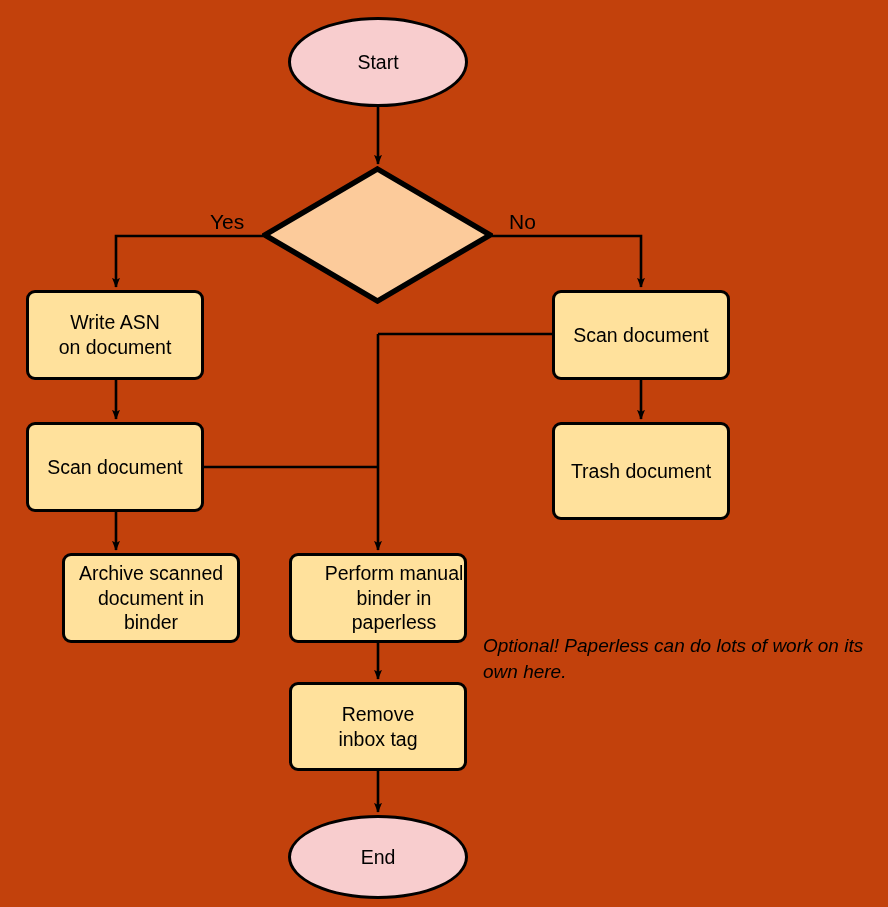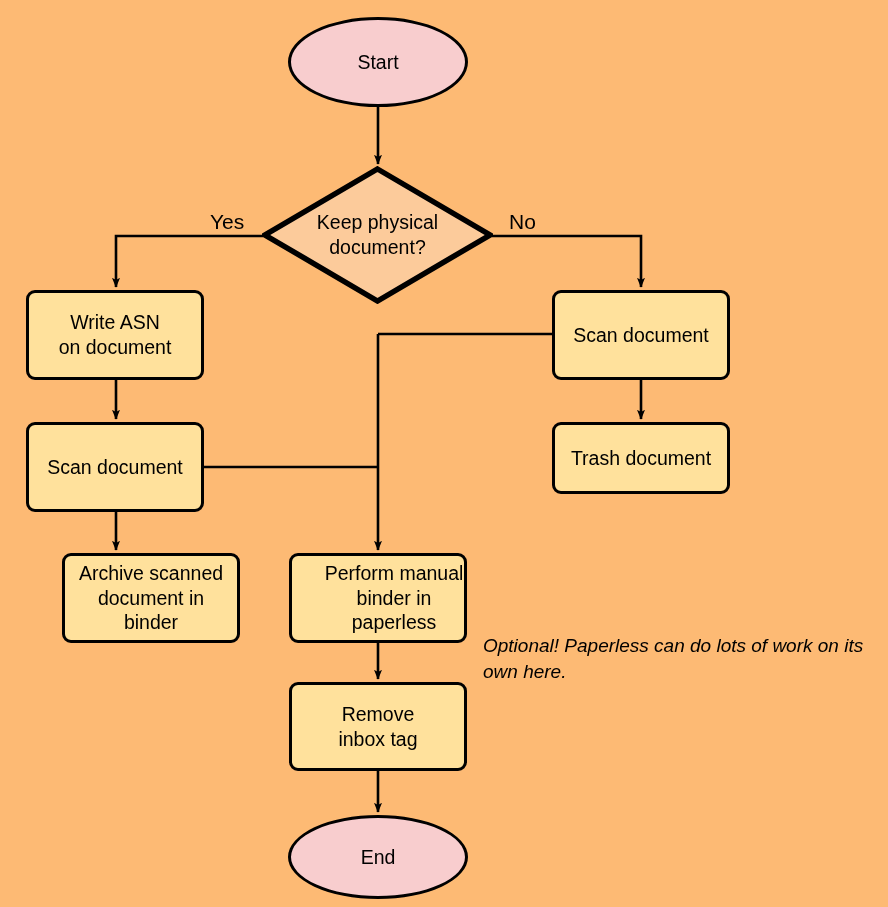--- a/index.html
+++ b/index.html
@@ -7,21 +7,21 @@
     padding: 0;
     background: #ffffff;
   }
   body {
     font-family: "Liberation Sans", sans-serif;
   }
   #flowchart-canvas {
     position: relative;
     width: 888px;
     height: 907px;
-    background: #fdba74;
+    background: #c2410c;
     overflow: hidden;
   }
   #edge-layer {
     position: absolute;
     left: 0;
     top: 0;
     width: 888px;
     height: 907px;
   }
   .node {
@@ -116,24 +116,20 @@
   </svg>
 
   <div class="node node-terminator" style="left:288px; top:17px; width:180px; height:90px;">
     <span>Start</span>
   </div>
 
   <div class="node node-decision" style="left:262px; top:166px; width:231px; height:138px;">
     <svg class="decision-shape" viewBox="0 0 231 138" preserveAspectRatio="none" aria-hidden="true">
       <polygon points="115.5,3 228,69 115.5,135 3,69" fill="#fccb9b" stroke="#000000" stroke-width="5.5" stroke-linejoin="miter"></polygon>
     </svg>
-    <span class="decision-label">
-      <span>Keep physical</span><br>
-      <span>document?</span>
-    </span>
   </div>
 
   <div class="edge-label" style="left:210px; top:211px;">Yes</div>
   <div class="edge-label" style="left:509px; top:211px;">No</div>
 
   <div class="node node-process" style="left:26px; top:290px; width:178px; height:90px;">
     <span>
       <span>Write ASN</span><br>
       <span>on document</span>
     </span>
@@ -148,21 +144,21 @@
       <span>Archive scanned</span><br>
       <span>document in</span><br>
       <span>binder</span>
     </span>
   </div>
 
   <div class="node node-process" style="left:552px; top:290px; width:178px; height:90px;">
     <span>Scan document</span>
   </div>
 
-  <div class="node node-process" style="left:552px; top:422px; width:178px; height:72px;">
+  <div class="node node-process" style="left:552px; top:422px; width:178px; height:98px;">
     <span>Trash document</span>
   </div>
 
   <div class="node node-process" style="left:289px; top:553px; width:178px; height:90px;padding-left:32px;">
     <span>
       <span>Perform manual</span><br>
       <span>binder in</span><br>
       <span>paperless</span>
     </span>
   </div>

